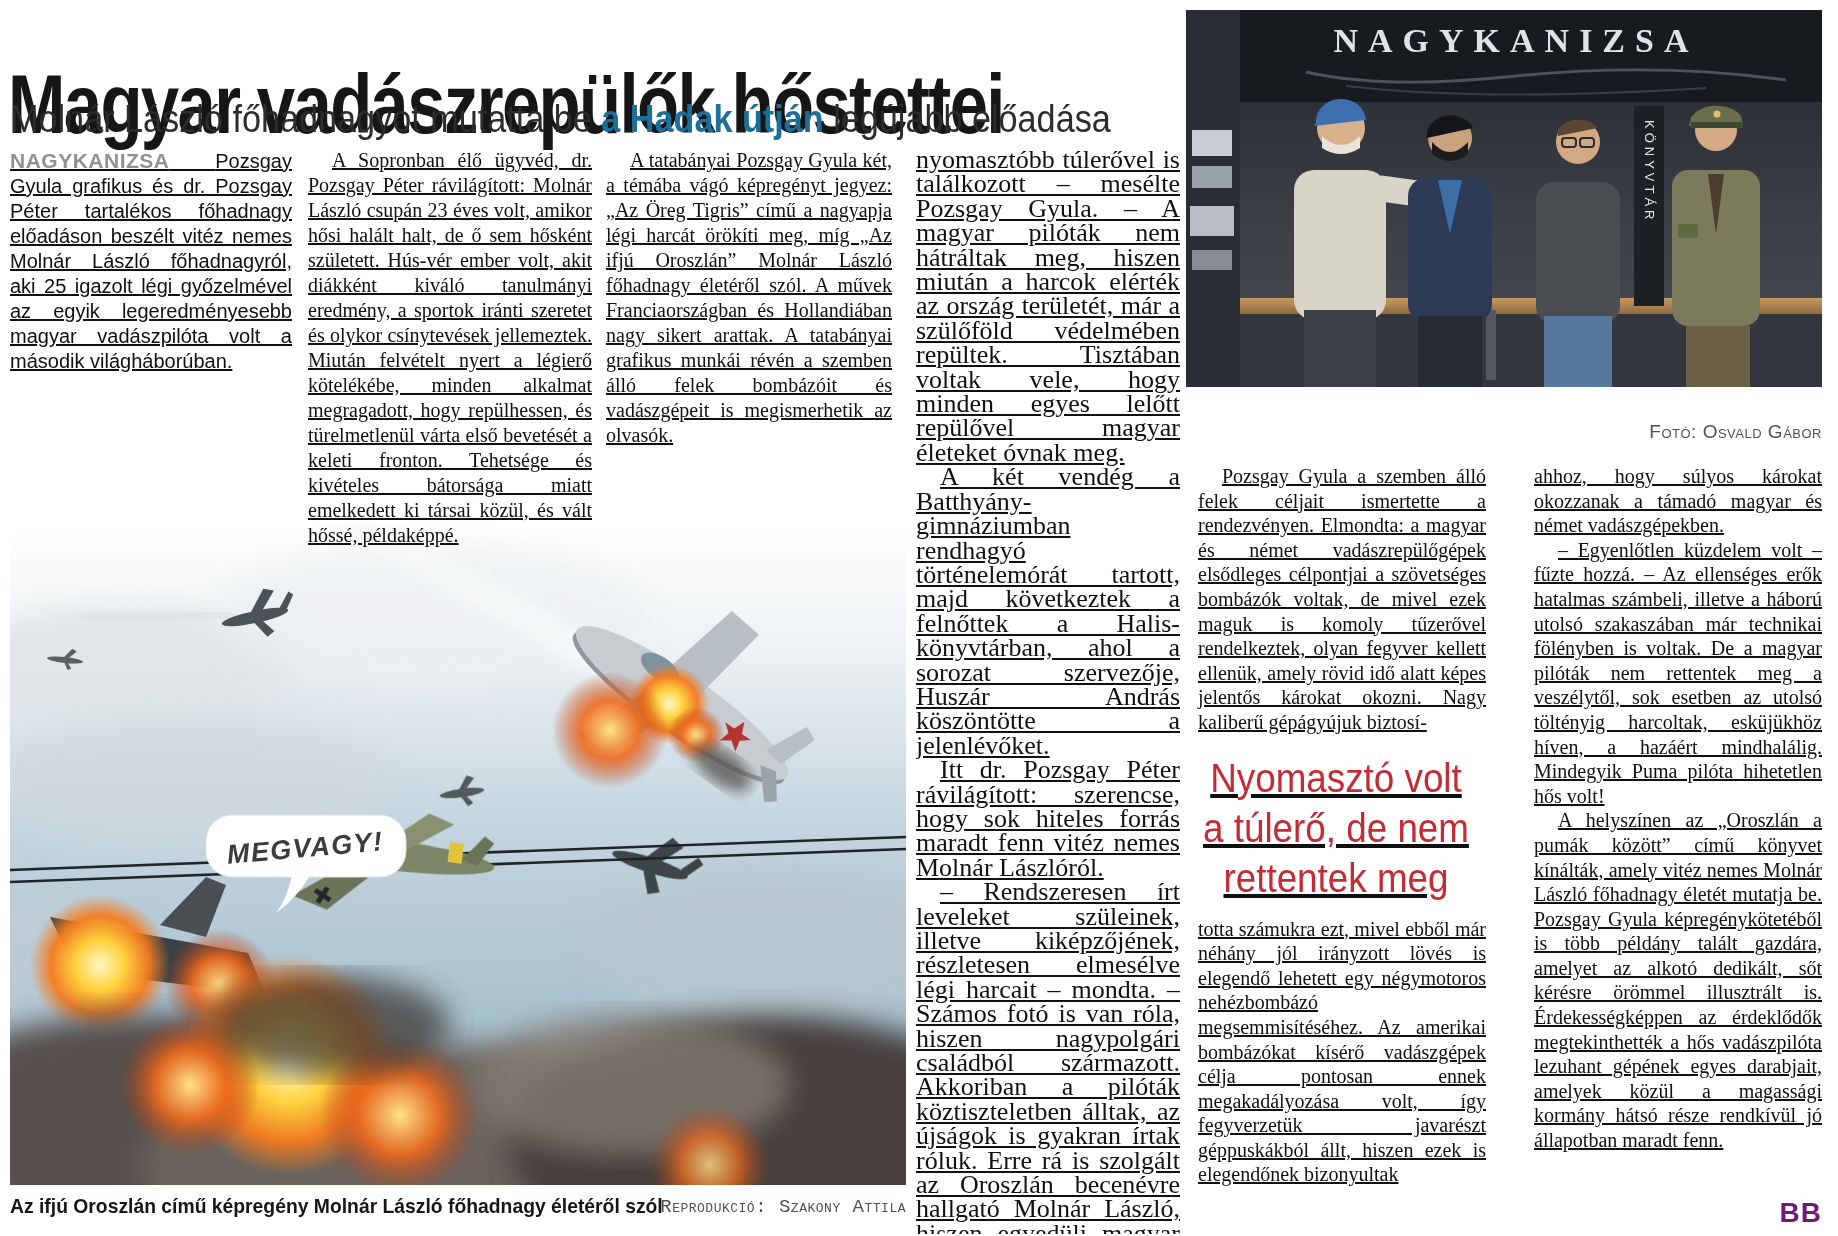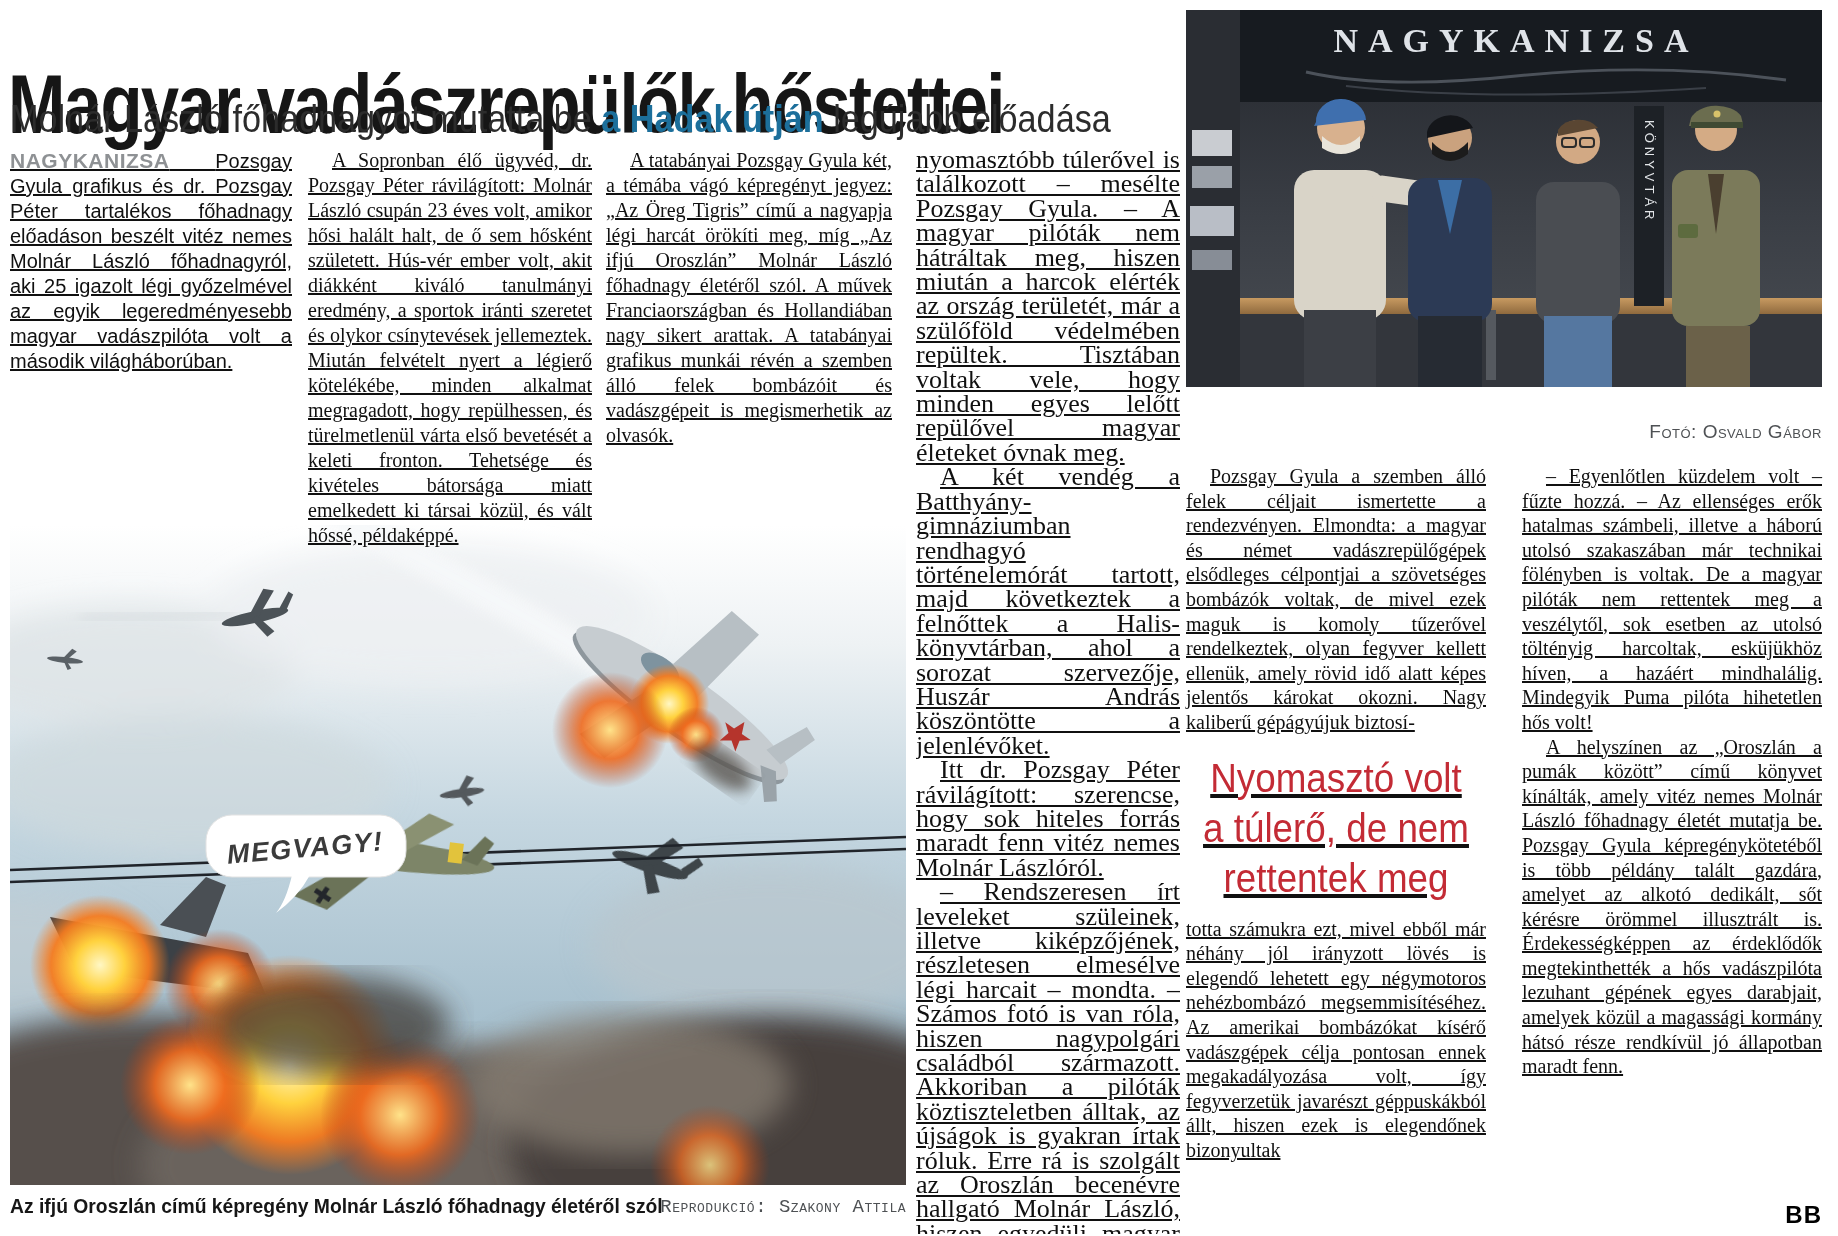--- a/index.html
+++ b/index.html
@@ -25,28 +25,28 @@
           letter-spacing:.5px;font-size:21px;}
   .gap{height:22px;}
 
   #col1{left:10px;width:282px;}
   #col2{left:308px;width:284px;}
   #col3{left:606px;width:286px;}
   #col4{left:916px;width:264px;height:1086px;overflow:hidden;}
   #col4 p{font-size:26px;line-height:24.4px;}
   #col5{left:1186px;top:464px;width:300px;}
   #col6{left:1522px;top:464px;width:300px;height:766px;position:absolute;}
-  #col5 p,#col6 p{font-size:20px;line-height:24.6px;}
+  #col5 p,#col6 p{font-size:20px;line-height:24.6px;margin-left:12px;}
 
   .pullquote{margin:18px 0 14px 0;text-align:center;color:#c32b35;
     font-family:"Liberation Sans",sans-serif;font-size:40px;line-height:50px;
     white-space:pre-line;transform:scaleX(.92);transform-origin:center top;}
 
   .bb{position:absolute;right:0;bottom:1px;font-family:"Liberation Sans",sans-serif;
-      font-weight:bold;font-size:24px;color:#000000;letter-spacing:1px;}
+      font-weight:bold;font-size:28px;color:#701a75;letter-spacing:1px;}
 
   
   #photo{position:absolute;left:1186px;top:10px;width:636px;height:377px;overflow:hidden;}
   .photo-caption{position:absolute;left:1186px;top:392px;width:636px;
     font-family:"Liberation Sans",sans-serif;font-weight:bold;font-size:20px;
     line-height:25px;color:#161616;text-align:left;}
   .photo-credit{position:absolute;right:0;top:27px;font-weight:normal;
     font-variant:small-caps;font-size:19px;color:#4e5154;letter-spacing:.5px;}
 
   
@@ -168,20 +168,21 @@
 
   <div class="col" id="col5">
     <p class="ind">Pozsgay Gyula a szemben álló felek céljait ismertette a rendezvényen. Elmondta: a magyar és német vadászrepülőgépek elsődleges célpontjai a szövetséges bombázók voltak, de mivel ezek maguk is komoly tűzerővel rendelkeztek, olyan fegyver kellett ellenük, amely rövid idő alatt képes jelentős károkat okozni. Nagy kaliberű gépágyújuk biztosí-</p>
     <div class="pullquote">Nyomasztó volt
 a túlerő, de nem
 rettentek meg</div>
     <p>totta számukra ezt, mivel ebből már néhány jól irányzott lövés is elegendő lehetett egy négymotoros nehézbombázó megsemmisítéséhez. Az amerikai bombázókat kísérő vadászgépek célja pontosan ennek megakadályozása volt, így fegyverzetük javarészt géppuskákból állt, hiszen ezek is elegendőnek bizonyultak</p>
   </div>
 
   <div class="col" id="col6">
+    <p>ahhoz, hogy súlyos károkat okozzanak a támadó magyar és német vadászgépekben.</p>
     <p class="ind">– Egyenlőtlen küzdelem volt – fűzte hozzá. – Az ellenséges erők hatalmas számbeli, illetve a háború utolsó szakaszában már technikai fölényben is voltak. De a magyar pilóták nem rettentek meg a veszélytől, sok esetben az utolsó töltényig harcoltak, esküjükhöz híven, a hazáért mindhalálig. Mindegyik Puma pilóta hihetetlen hős volt!</p>
     <p class="ind">A helyszínen az „Oroszlán a pumák között” című könyvet kínálták, amely vitéz nemes Molnár László főhadnagy életét mutatja be. Pozsgay Gyula képregénykötetéből is több példány talált gazdára, amelyet az alkotó dedikált, sőt kérésre örömmel illusztrált is. Érdekességképpen az érdeklődők megtekinthették a hős vadászpilóta lezuhant gépének egyes darabjait, amelyek közül a magassági kormány hátsó része rendkívül jó állapotban maradt fenn.</p>
     <span class="bb">BB</span>
   </div>
 
   <div id="comic">
     <svg width="896" height="660" viewBox="0 0 896 660">
       <defs>
         <linearGradient id="sky" x1="0" y1="0" x2="0" y2="1">
           <stop offset="0" stop-color="#ffffff"></stop>

